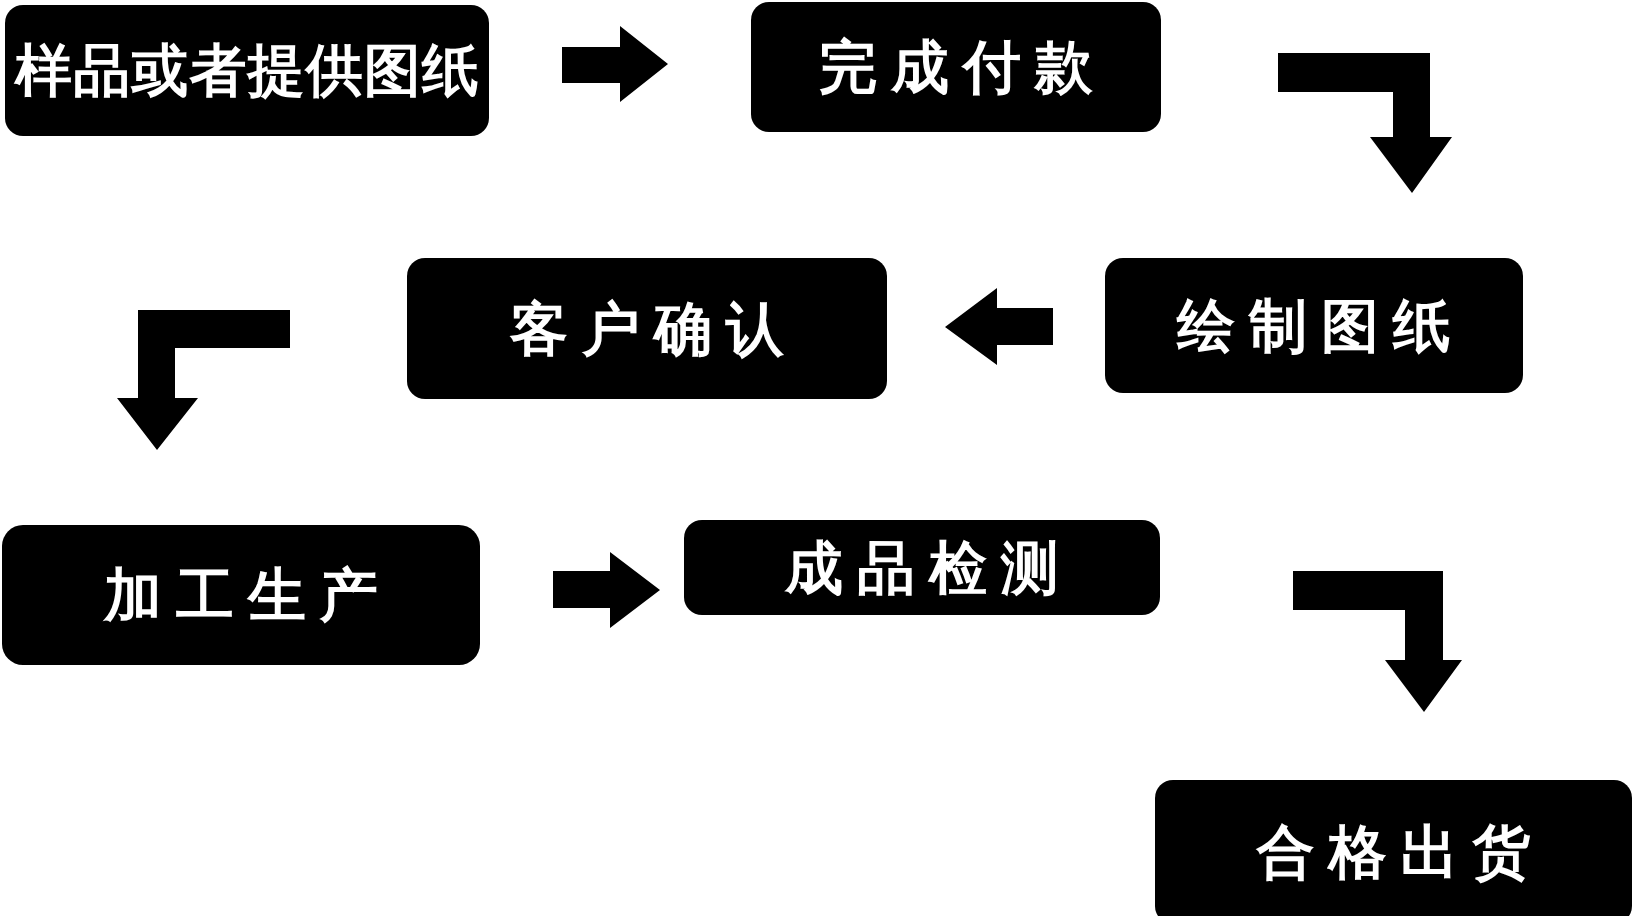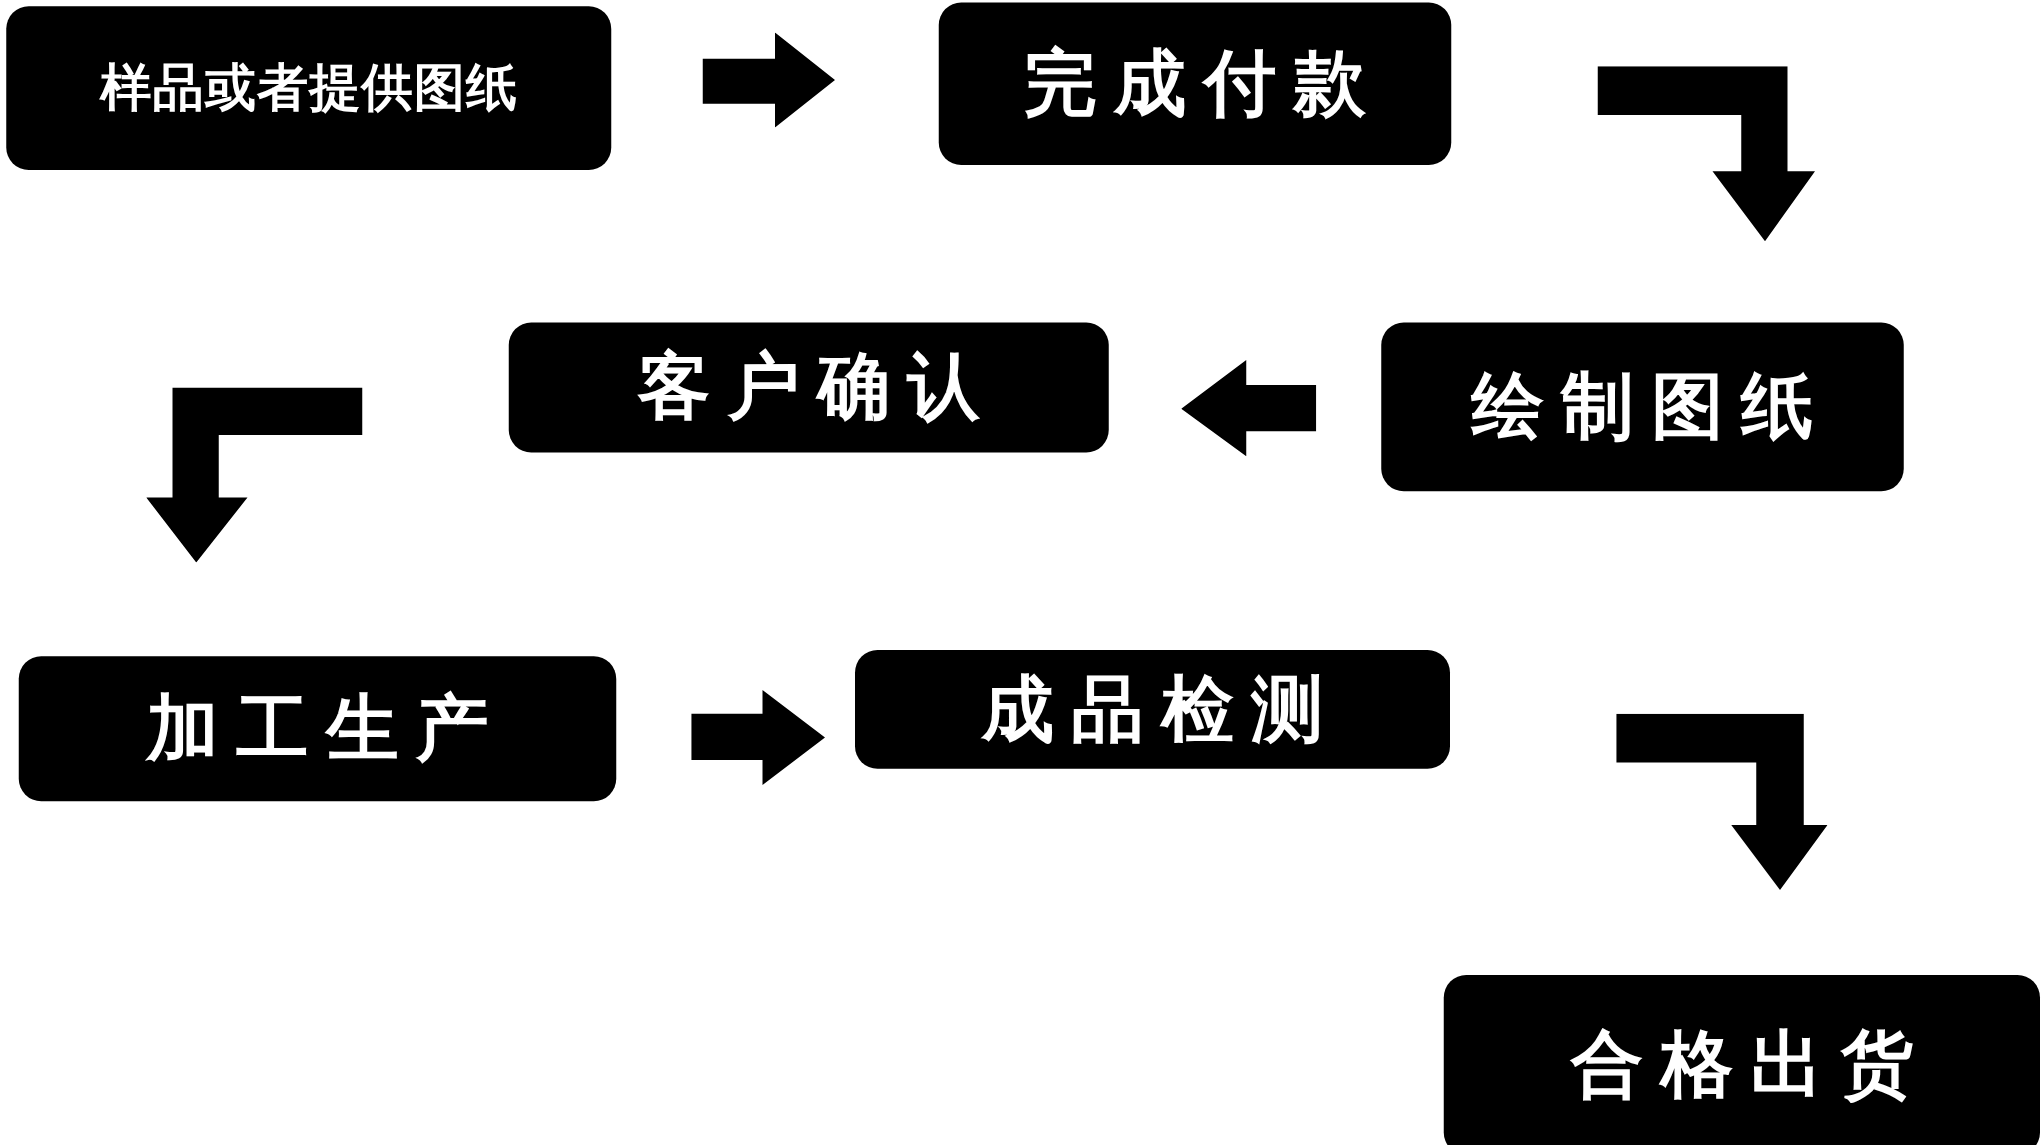--- a/index.html
+++ b/index.html
@@ -28,27 +28,27 @@
     line-height: 1;
     white-space: nowrap;
   }
   .node .lbl {
     letter-spacing: 0.24em;
     margin-right: -0.24em; 
   }
   #n1 .lbl {
     letter-spacing: 0.02em;
     margin-right: -0.02em;
-    font-size: 41px;
+    font-size: 57px;
   }
   #n1 { left: 5px;    top: 5px;   width: 484px; height: 131px; }
   #n2 { left: 751px;  top: 2px;   width: 410px; height: 130px; }
   #n3 { left: 1105px; top: 258px; width: 418px; height: 135px; }
-  #n4 { left: 407px;  top: 258px; width: 480px; height: 104px; }
-  #n5 { left: 15px;    top: 525px; width: 478px; height: 116px; }
+  #n4 { left: 407px;  top: 258px; width: 480px; height: 141px; }
+  #n5 { left: 2px;    top: 525px; width: 478px; height: 140px; border-radius: 21px; }
   #n6 { left: 684px;  top: 520px; width: 476px; height: 95px; }
   #n7 { left: 1155px; top: 780px; width: 477px; height: 144px; }
   .arrow {
     position: absolute;
     display: block;
   }
 </style>
 </head>
 <body>
 

